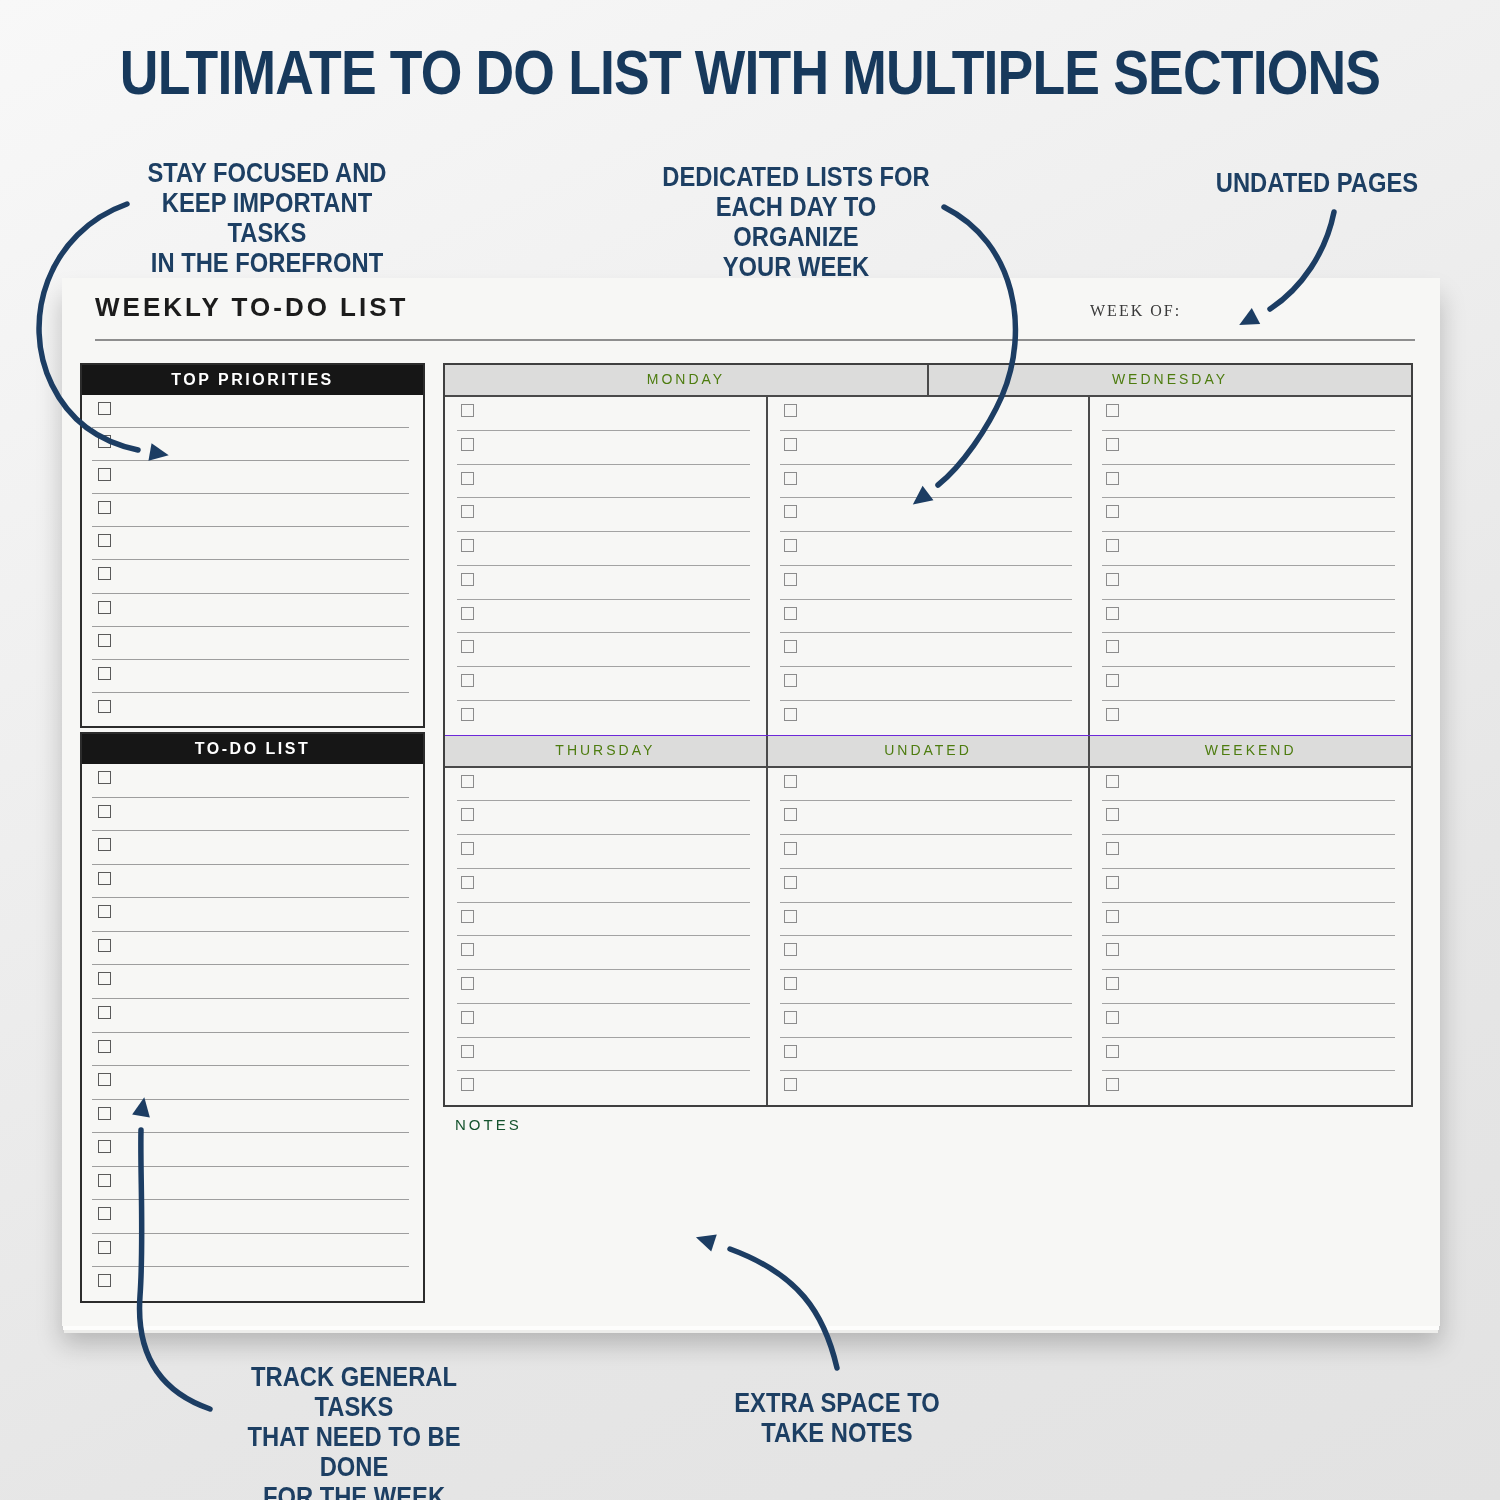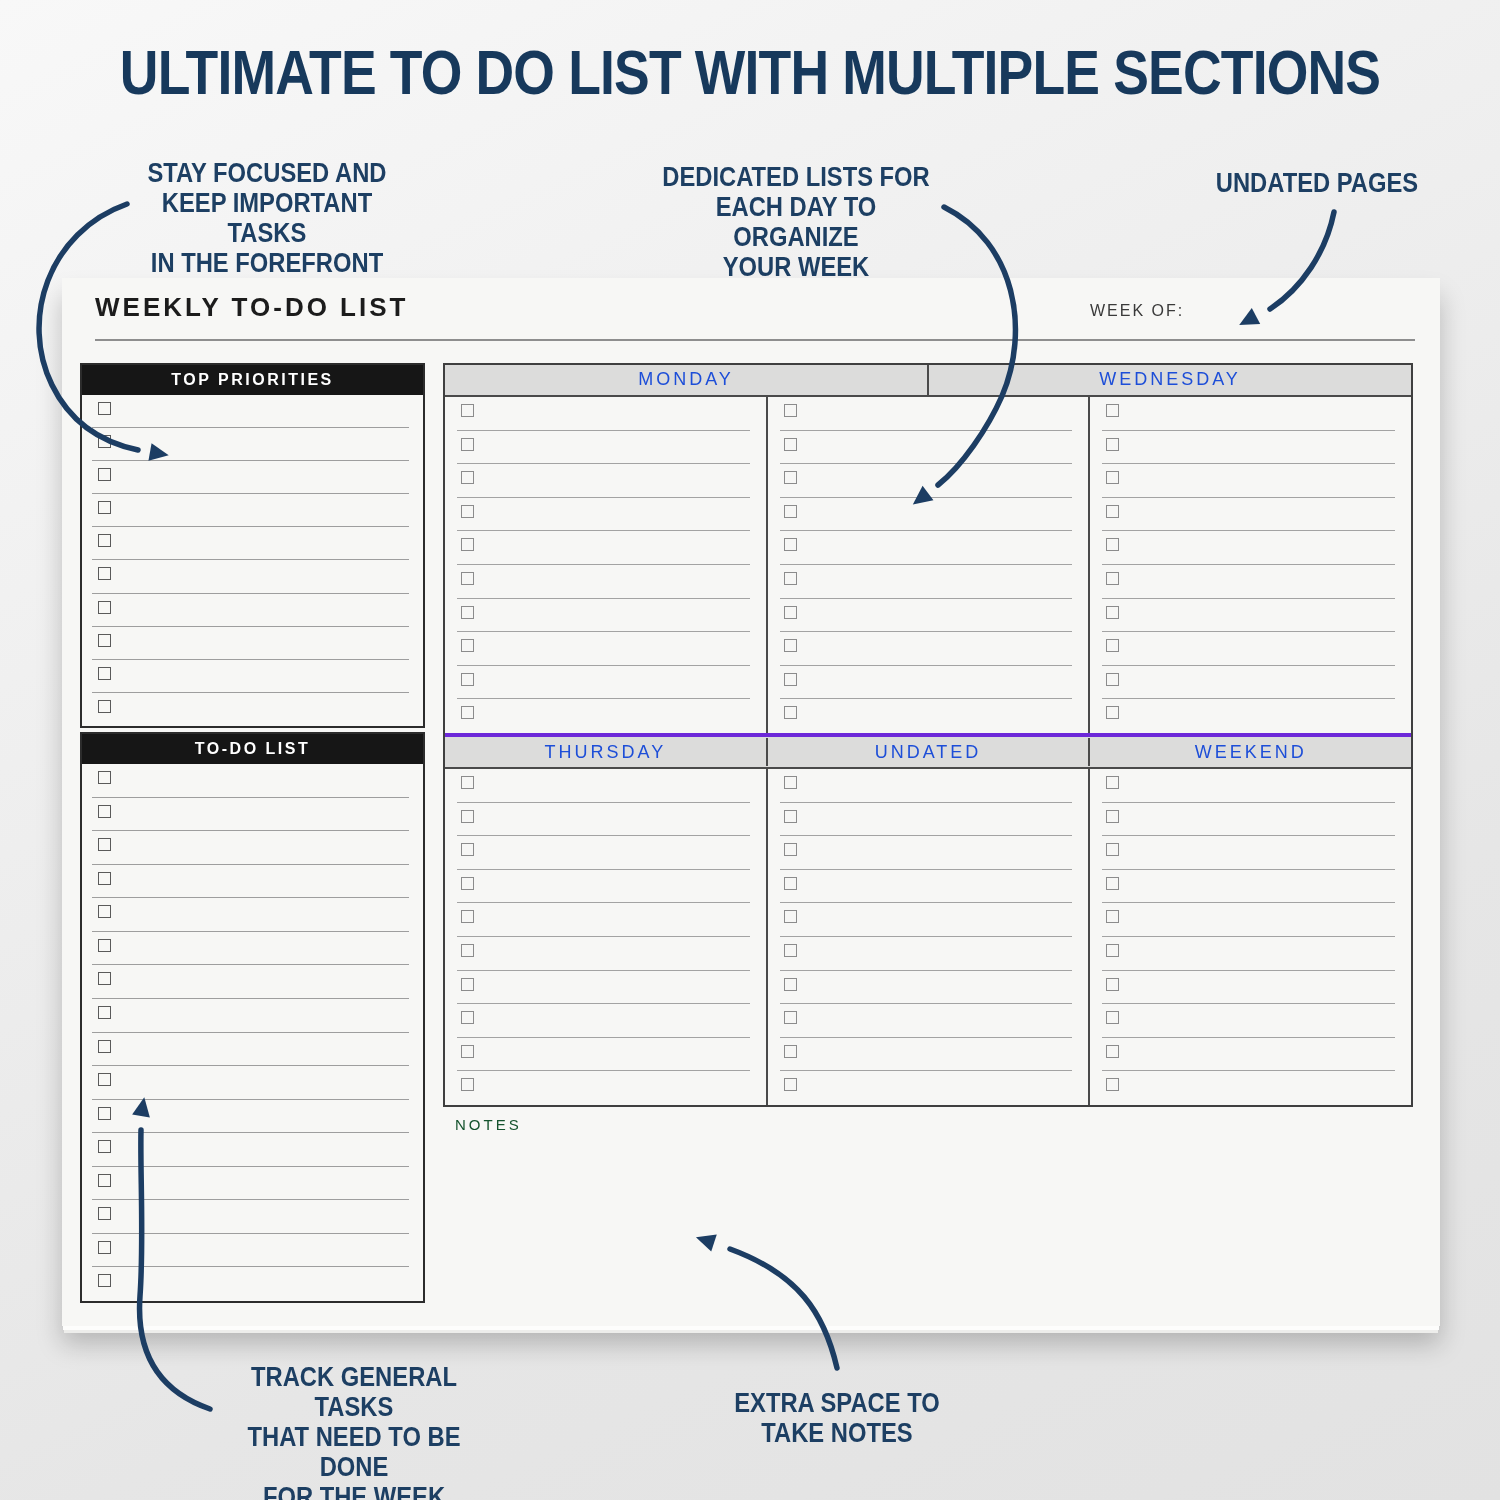--- a/index.html
+++ b/index.html
@@ -30,42 +30,42 @@
     position:absolute;left:62px;top:278px;width:1378px;height:1048px;
     background:#f7f7f5;
     box-shadow:0 5px 0 -1px #fdfdfc,0 9px 0 -2px #ededeb,0 18px 24px rgba(0,0,0,.22);
   }
   .pad-title{
     position:absolute;left:33px;top:14px;margin:0;
     font-size:26px;font-weight:bold;letter-spacing:3px;color:#1c1c1c;white-space:nowrap;
   }
   .week-of{
     position:absolute;left:1028px;top:24px;
-    font-size:16px;letter-spacing:2px;color:#3a3a3a;white-space:nowrap;
+    font-size:16px;letter-spacing:2px;color:#3a3a3a;white-space:nowrap;font-family:Liberation Serif, serif;
   }
   .pad-rule{position:absolute;left:33px;top:61px;width:1320px;height:2px;background:#8e8e8e;}
   
   .list-box{position:absolute;left:18px;width:345px;border:2px solid #2c2c2c;background:#f7f7f5;box-sizing:border-box;display:flex;flex-direction:column;}
   .box-priorities{top:85px;height:365px;}
   .box-todo{top:454px;height:571px;}
   .list-header{
     flex:0 0 30px;background:#161616;color:#fff;font-weight:bold;
     font-size:16px;letter-spacing:2.5px;text-align:center;line-height:30px;
   }
   .list-rows{flex:1 1 auto;display:flex;flex-direction:column;}
   .task-row{flex:1 1 0;position:relative;}
   .task-row .row-line{position:absolute;left:10px;right:14px;bottom:0;height:1px;background:#9e9e9e;}
   .task-row:last-child .row-line{display:none;}
   .cbx{position:absolute;left:16px;top:7px;width:11px;height:11px;border:1.5px solid #5a5a5a;background:transparent;}
   
   .day-grid{position:absolute;left:381px;top:85px;width:970px;height:744px;border:2px solid #3f3f3f;box-sizing:border-box;display:flex;flex-direction:column;background:#f7f7f5;}
   .day-header-row{flex:0 0 30px;display:flex;border-bottom:2px solid #4a4a4a;background:#dcdcdb;}
-  .day-header-row.second{border-top:4px solid #6d28d9;align-items:center;}
+  .day-header-row.second{border-top:1px solid #6d28d9;}
   .day-header{
-    flex:1 1 0;text-align:center;line-height:28px;font-size:18px;letter-spacing:3px;color:#1d4ed8;
+    flex:1 1 0;text-align:center;line-height:28px;font-size:14px;letter-spacing:3px;color:#4d7c0f;
   }
   .day-header + .day-header{border-left:2px solid #4a4a4a;}
   .day-body-row{flex:1 1 auto;display:flex;}
   .day-col{flex:1 1 0;display:flex;flex-direction:column;}
   .day-col + .day-col{border-left:2px solid #4a4a4a;}
   .day-col .cbx{border-color:#8c8c8c;}
   .day-col .task-row .row-line{left:12px;right:16px;background:#a3a3a3;}
   .notes-label{position:absolute;left:393px;top:838px;font-size:15px;letter-spacing:3px;color:#14532d;}
   
   .badge{

